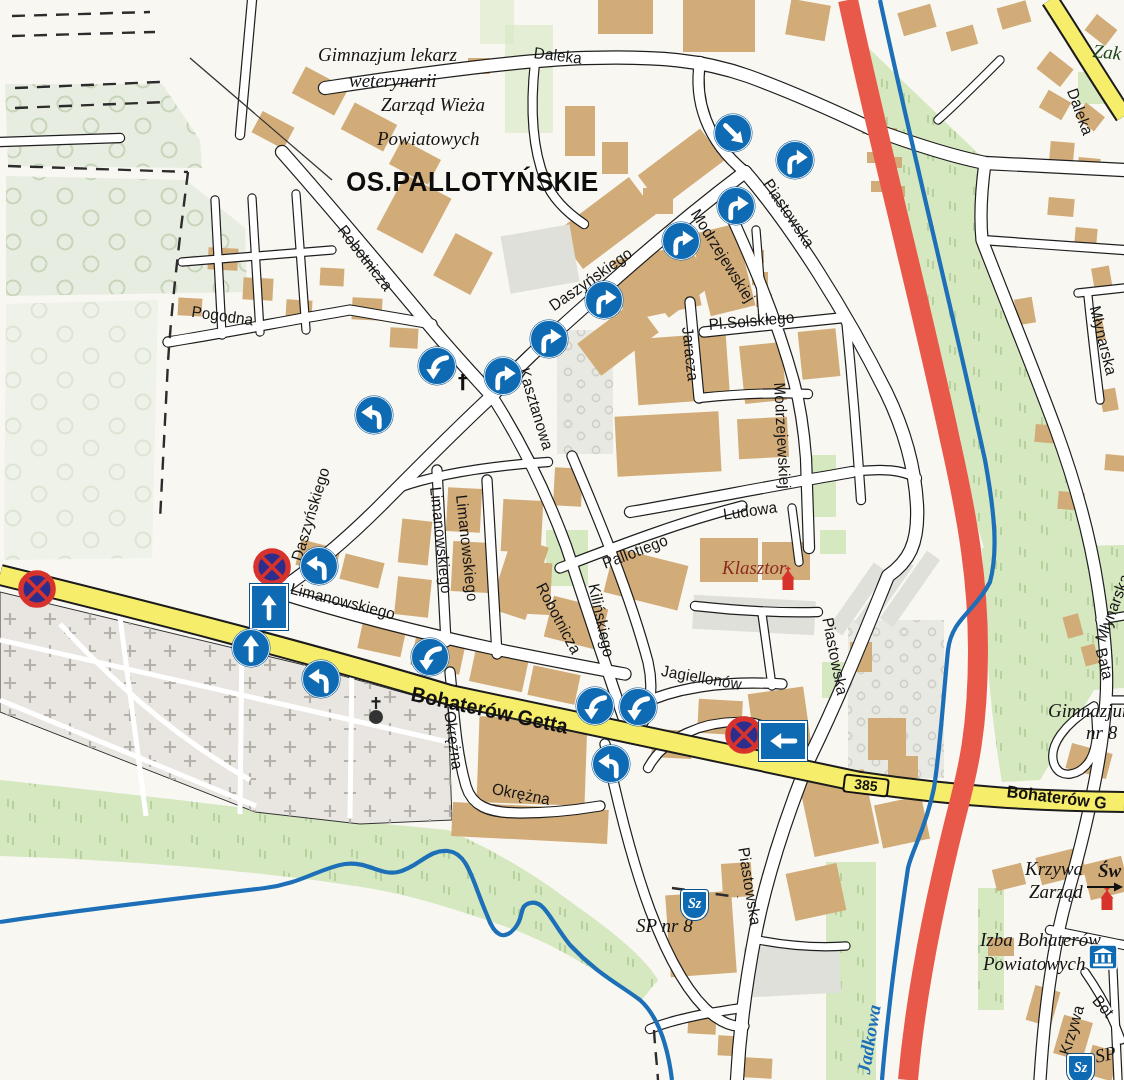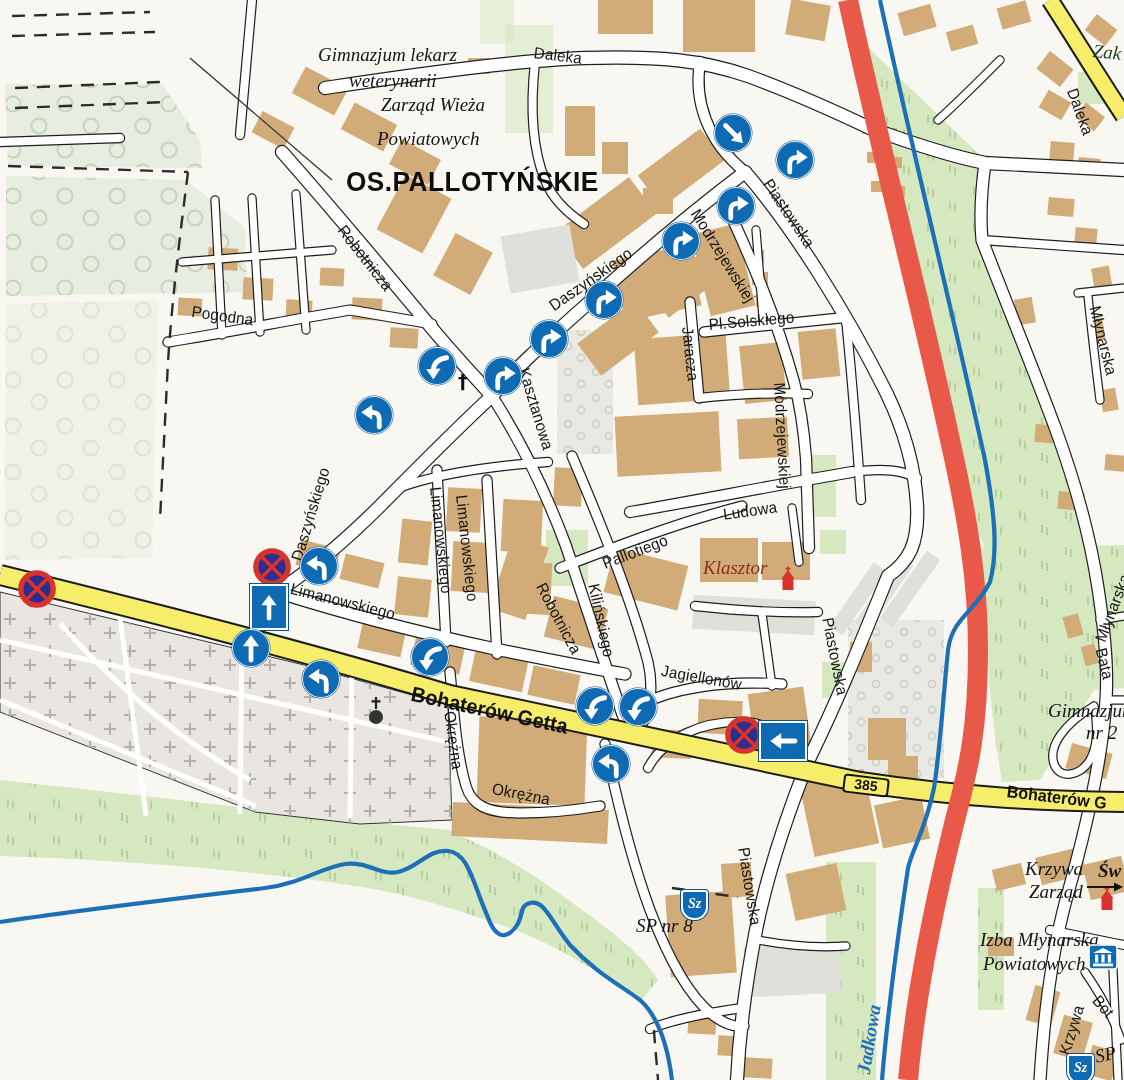--- a/index.html
+++ b/index.html
@@ -410,28 +410,28 @@
 
 <div class="roadlbl" style="left:414px;top:682px;--r:12deg">Bohaterów Getta</div>
 <div class="roadlbl small" style="left:1008px;top:782px;--r:7deg">Bohaterów G</div>
 <div class="blue-river-lbl" style="left:853px;top:1072px;--r:-81deg">Jadkowa</div>
 <div class="zak" style="left:1094px;top:40px;--r:6deg">Zak</div>
 
 <div class="poi" style="left:318px;top:44px">Gimnazjum lekarz</div>
 <div class="poi" style="left:349px;top:70px">weterynarii</div>
 <div class="poi" style="left:381px;top:94px">Zarząd Wieża</div>
 <div class="poi" style="left:377px;top:128px">Powiatowych</div>
-<div class="poi red" style="left:703px;top:557px">Klasztor</div>
+<div class="poi red" style="left:722px;top:557px">Klasztor</div>
 <div class="poi" style="left:636px;top:915px">SP nr 8</div>
 <div class="poi" style="left:1048px;top:700px">Gimnazjum</div>
-<div class="poi" style="left:1086px;top:722px">nr 2</div>
+<div class="poi" style="left:1086px;top:722px">nr 8</div>
 <div class="poi" style="left:1025px;top:858px">Krzywa</div>
 <div class="poi" style="left:1029px;top:881px">Zarząd</div>
 <div class="poi bold" style="left:1098px;top:860px">Św</div>
-<div class="poi" style="left:980px;top:929px">Izba Młynarska</div>
+<div class="poi" style="left:980px;top:929px">Izba Bohaterów</div>
 <div class="poi" style="left:983px;top:953px">Powiatowych</div>
 <div class="poi" style="left:1093px;top:1046px;--r:-12deg">SP</div>
 
 <div class="sign circ" style="left:714px;top:114px">
       <svg viewBox="0 0 24 24">
         <use href="#ar-diag"></use>
       </svg>
     </div>
 <div class="sign circ" style="left:776px;top:141px">
       <svg viewBox="0 0 24 24">

